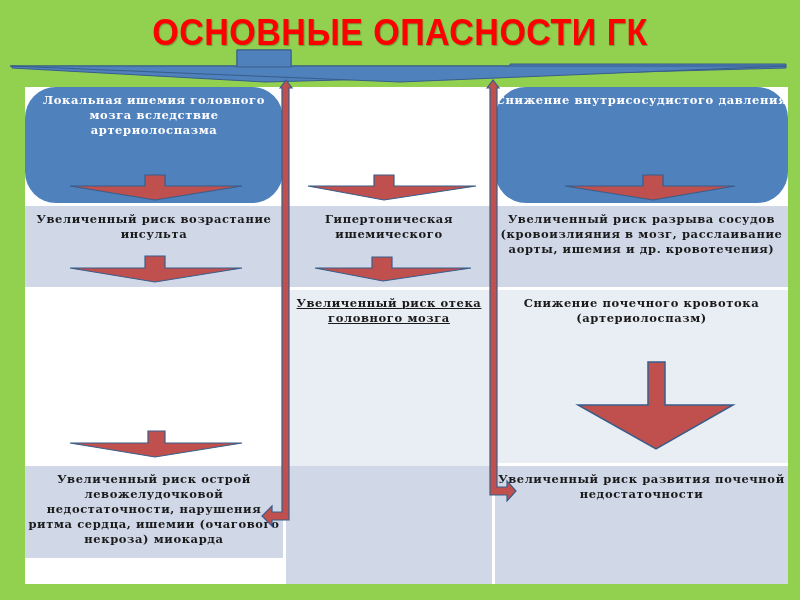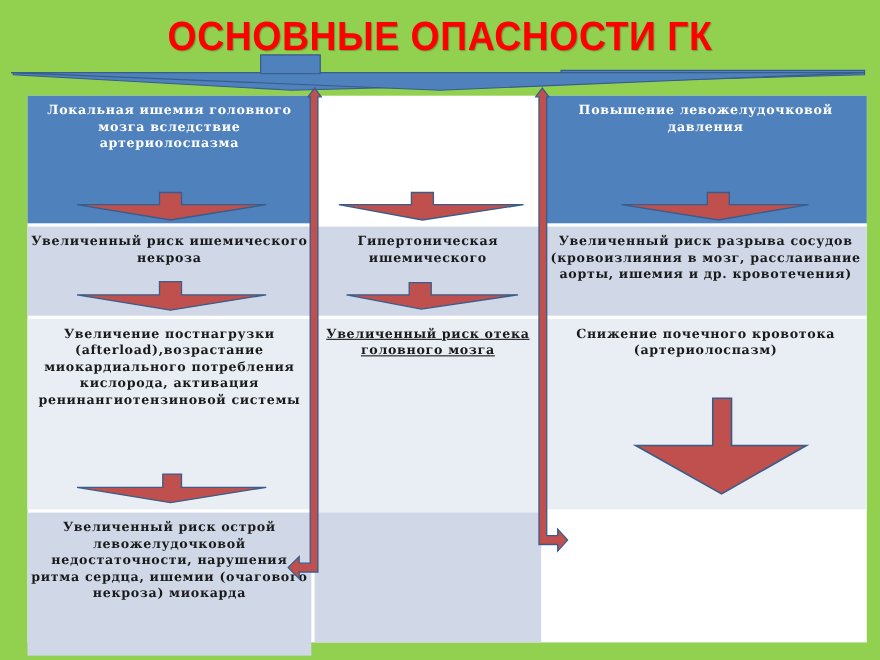--- a/index.html
+++ b/index.html
@@ -1,65 +1,65 @@
 <!DOCTYPE html>
 <html><head>
 <meta charset="utf-8">
 <style>
   html, body { margin:0; padding:0; }
   body { width:800px; height:600px; background:#92d050; position:relative; overflow:hidden; font-family:"DejaVu Serif", serif; }
   .title { position:absolute; left:0; top:12px; width:800px; text-align:center; color:#ff0000; font-family:"Liberation Sans", sans-serif; font-weight:bold; font-size:37px; letter-spacing:0.5px; transform:scaleX(0.92); text-shadow:1px 1px 1px rgba(0,0,0,0.25); }
   .overlay { position:absolute; left:0; top:0; width:800px; height:600px; pointer-events:none; }
   .table { position:absolute; left:25px; top:87px; width:763px; height:497px; background:#ffffff; }
   .cell { position:absolute; box-sizing:border-box; text-align:center; font-weight:bold; font-size:11.5px; line-height:15px; letter-spacing:0.6px; padding-top:6px; }
-  .hdr { background:#4f81bd; color:#ffffff; }
+  .hdr { background:#4f81bd; color:#ffffff;border-radius:31px; }
   .r2 { background:#d0d8e8; color:#1a1a1a; }
   .r3 { background:#e9edf4; color:#1a1a1a; }
   .r4 { background:#d0d8e8; color:#1a1a1a; }
   .cell span { display:block; }
 </style>
 </head>
 <body>
 
 <div class="title">ОСНОВНЫЕ ОПАСНОСТИ ГК</div>
 
 <div class="table">
 
   <div class="cell hdr" style="left:0;top:0;width:258px;height:116px;">
       <span>Локальная ишемия головного мозга  вследствие артериолоспазма</span>
     </div>
   <div class="cell hdr" style="left:470px;top:0;width:293px;height:116px;">
-      <span>Повышение левожелудочковой давления</span>
+      <span>Снижение внутрисосудистого давления</span>
     </div>
 
   <div class="cell r2" style="left:0;top:119px;width:258px;height:81px;">
-      <span>Увеличенный риск ишемического некроза</span>
+      <span>Увеличенный риск возрастание инсульта</span>
     </div>
   <div class="cell r2" style="left:261px;top:119px;width:206px;height:81px;">
       <span>Гипертоническая ишемического</span>
     </div>
   <div class="cell r2" style="left:470px;top:119px;width:293px;height:81px;">
       <span>Увеличенный риск разрыва сосудов (кровоизлияния в мозг, расслаивание аорты, ишемия и др. кровотечения)</span>
     </div>
 
-  <div class="cell r3" style="left:0;top:203px;width:258px;height:173px;">
-      <span>Увеличение постнагрузки (afterload),возрастание миокардиального потребления кислорода, активация ренинангиотензиновой системы</span>
-    </div>
   <div class="cell r3" style="left:261px;top:203px;width:206px;height:199px;text-decoration:underline;">
       <span>Увеличенный риск отека головного мозга</span>
     </div>
   <div class="cell r3" style="left:470px;top:203px;width:293px;height:173px;">
       <span>Снижение почечного кровотока (артериолоспазм)</span>
     </div>
 
-  <div class="cell r4" style="left:0;top:379px;width:258px;height:130px;">
+  <div class="cell r4" style="left:0;top:379px;width:258px;height:92px;">
       <span>Увеличенный риск острой левожелудочковой недостаточности, нарушения ритма сердца, ишемии (очагового некроза) миокарда</span>
     </div>
   <div class="cell r4" style="left:261px;top:379px;width:206px;height:118px;">
       <span></span>
+    </div>
+  <div class="cell r4" style="left:470px;top:379px;width:293px;height:118px;">
+      <span>Увеличенный риск развития почечной недостаточности</span>
     </div>
 </div>
 
 <svg class="overlay" viewBox="0 0 800 600" xmlns="http://www.w3.org/2000/svg">
 
   <g>
     <polygon points="12,66 237,66 237,50 291,50 291,66 510,66 510,64 786,64 786,68 265,82 12,68" fill="#4f81bd" stroke="#385d8a" stroke-width="1"></polygon>
     <polygon points="10,66 400,66 786,66 400,82" fill="#4f81bd" stroke="#385d8a" stroke-width="1"></polygon>
     <rect x="237" y="50" width="54" height="17" fill="#4f81bd" stroke="#385d8a" stroke-width="1"></rect>
   </g>

